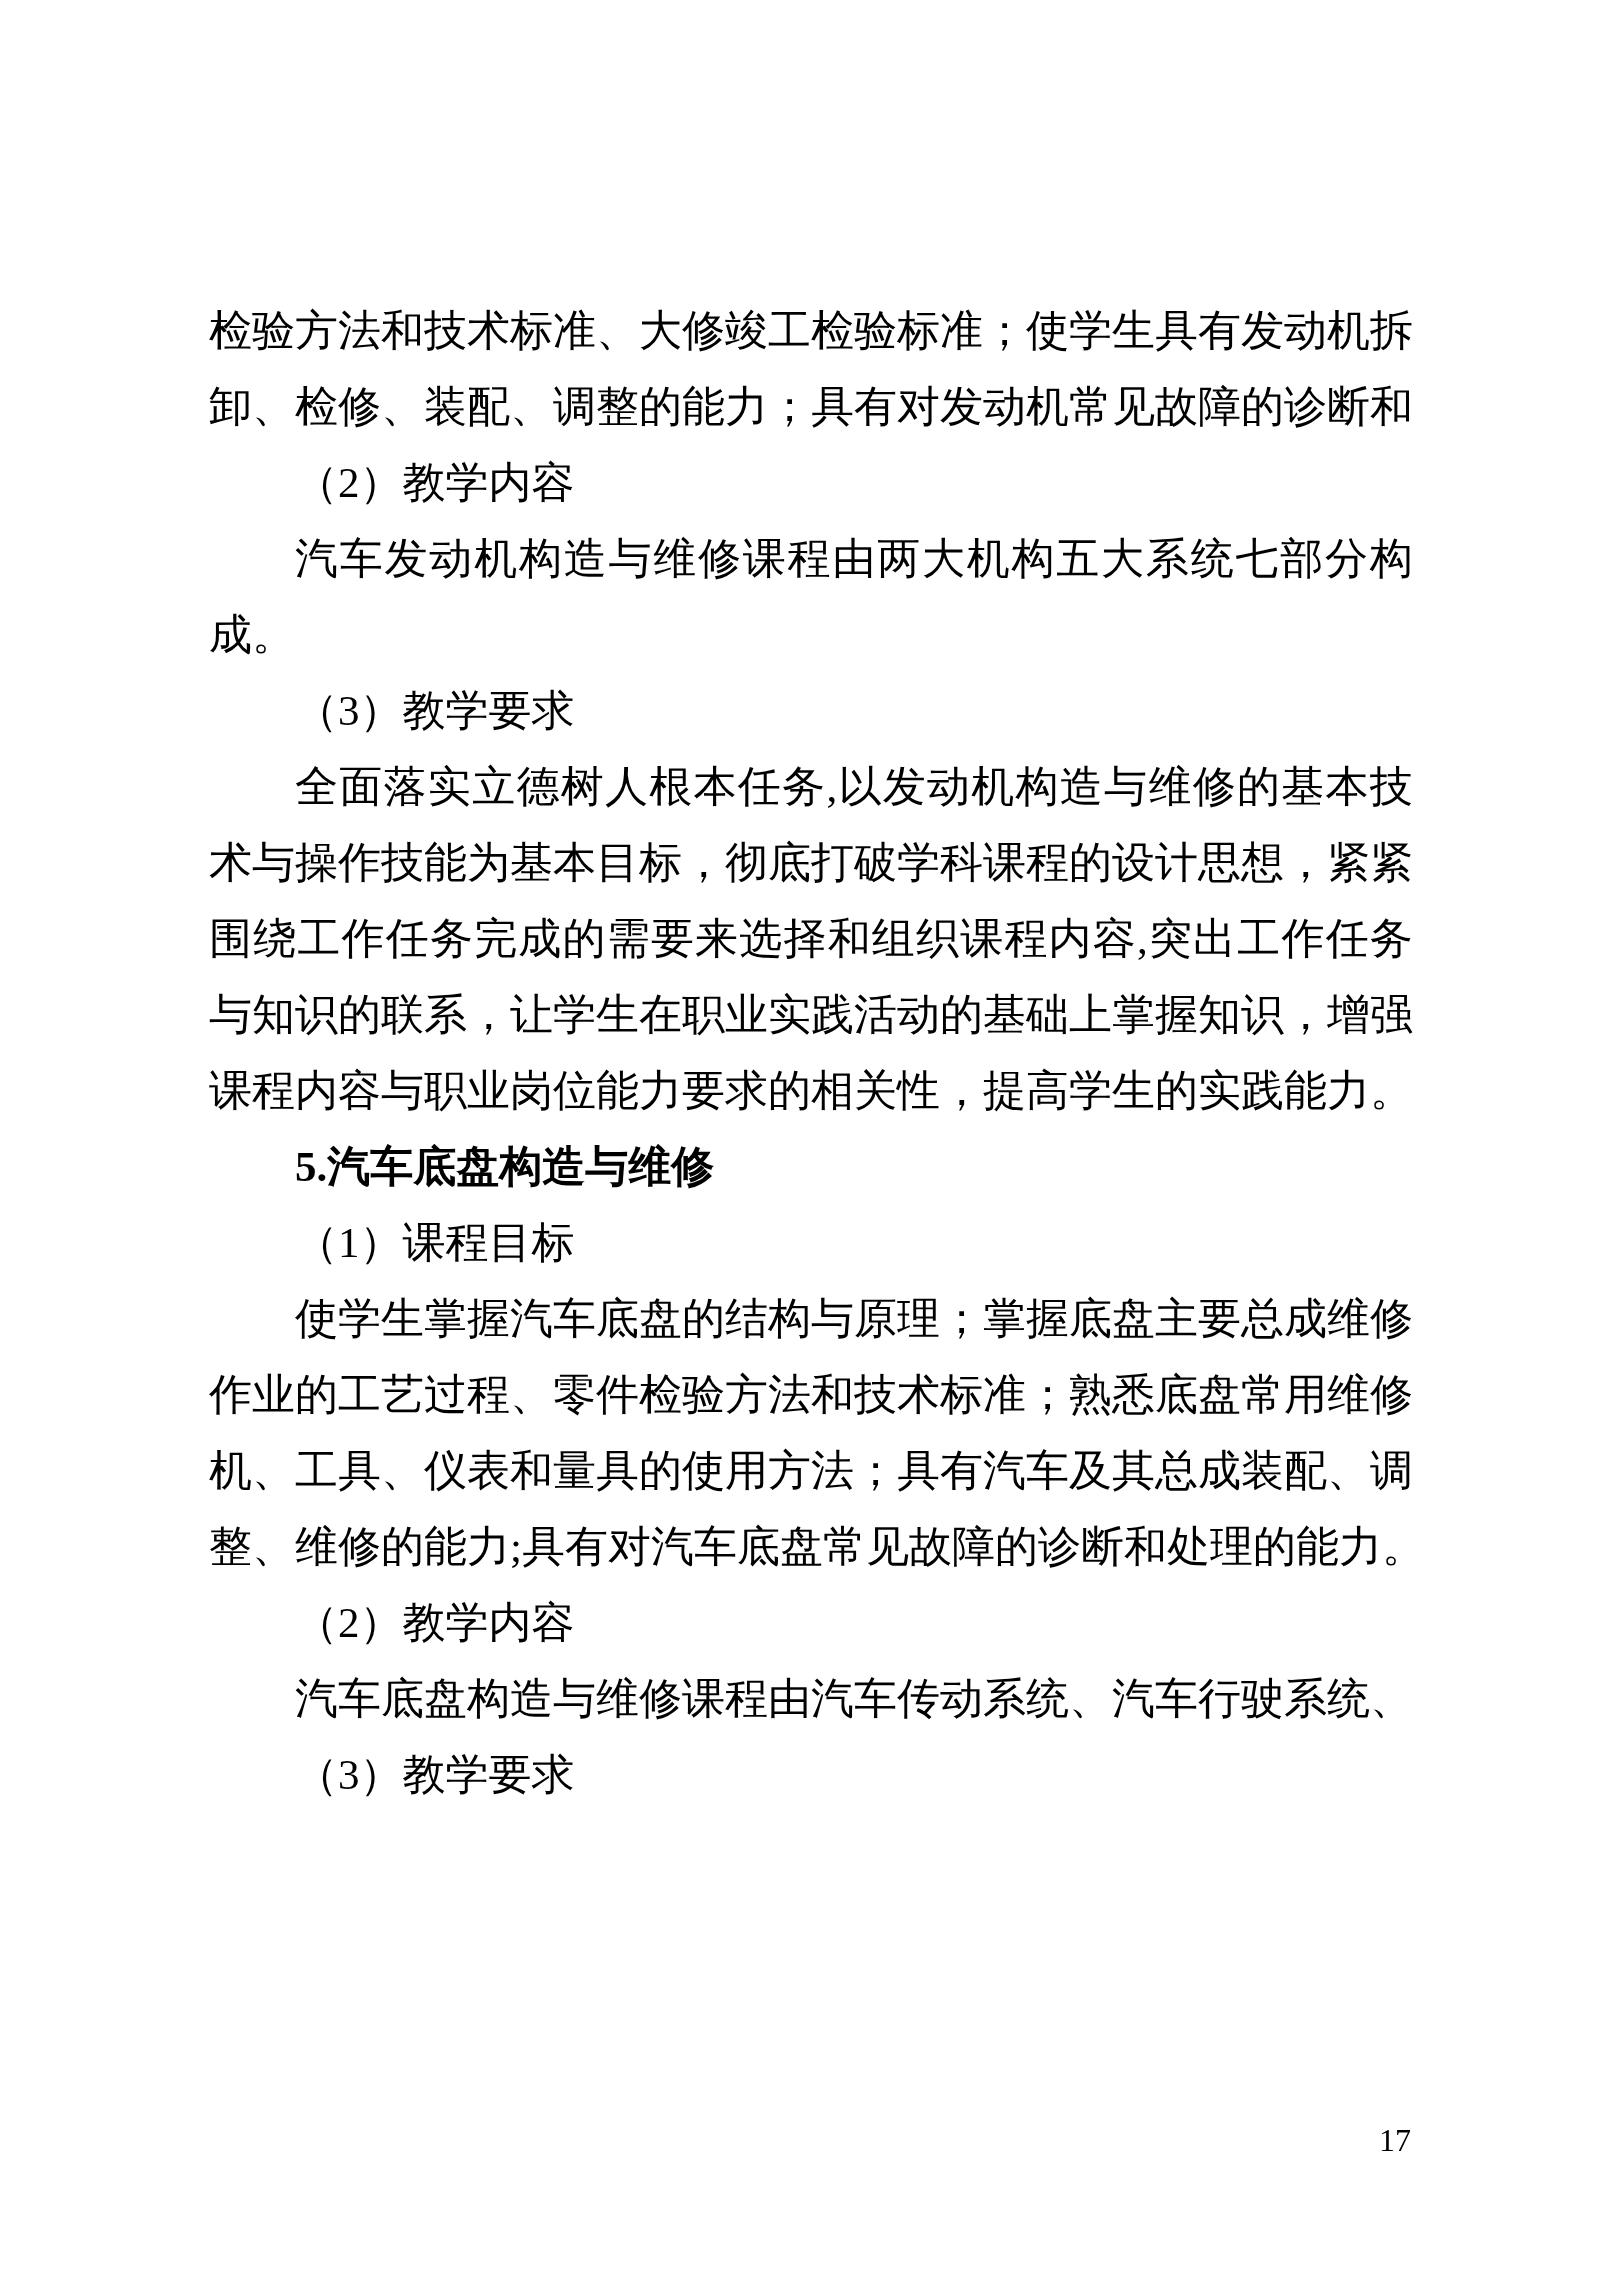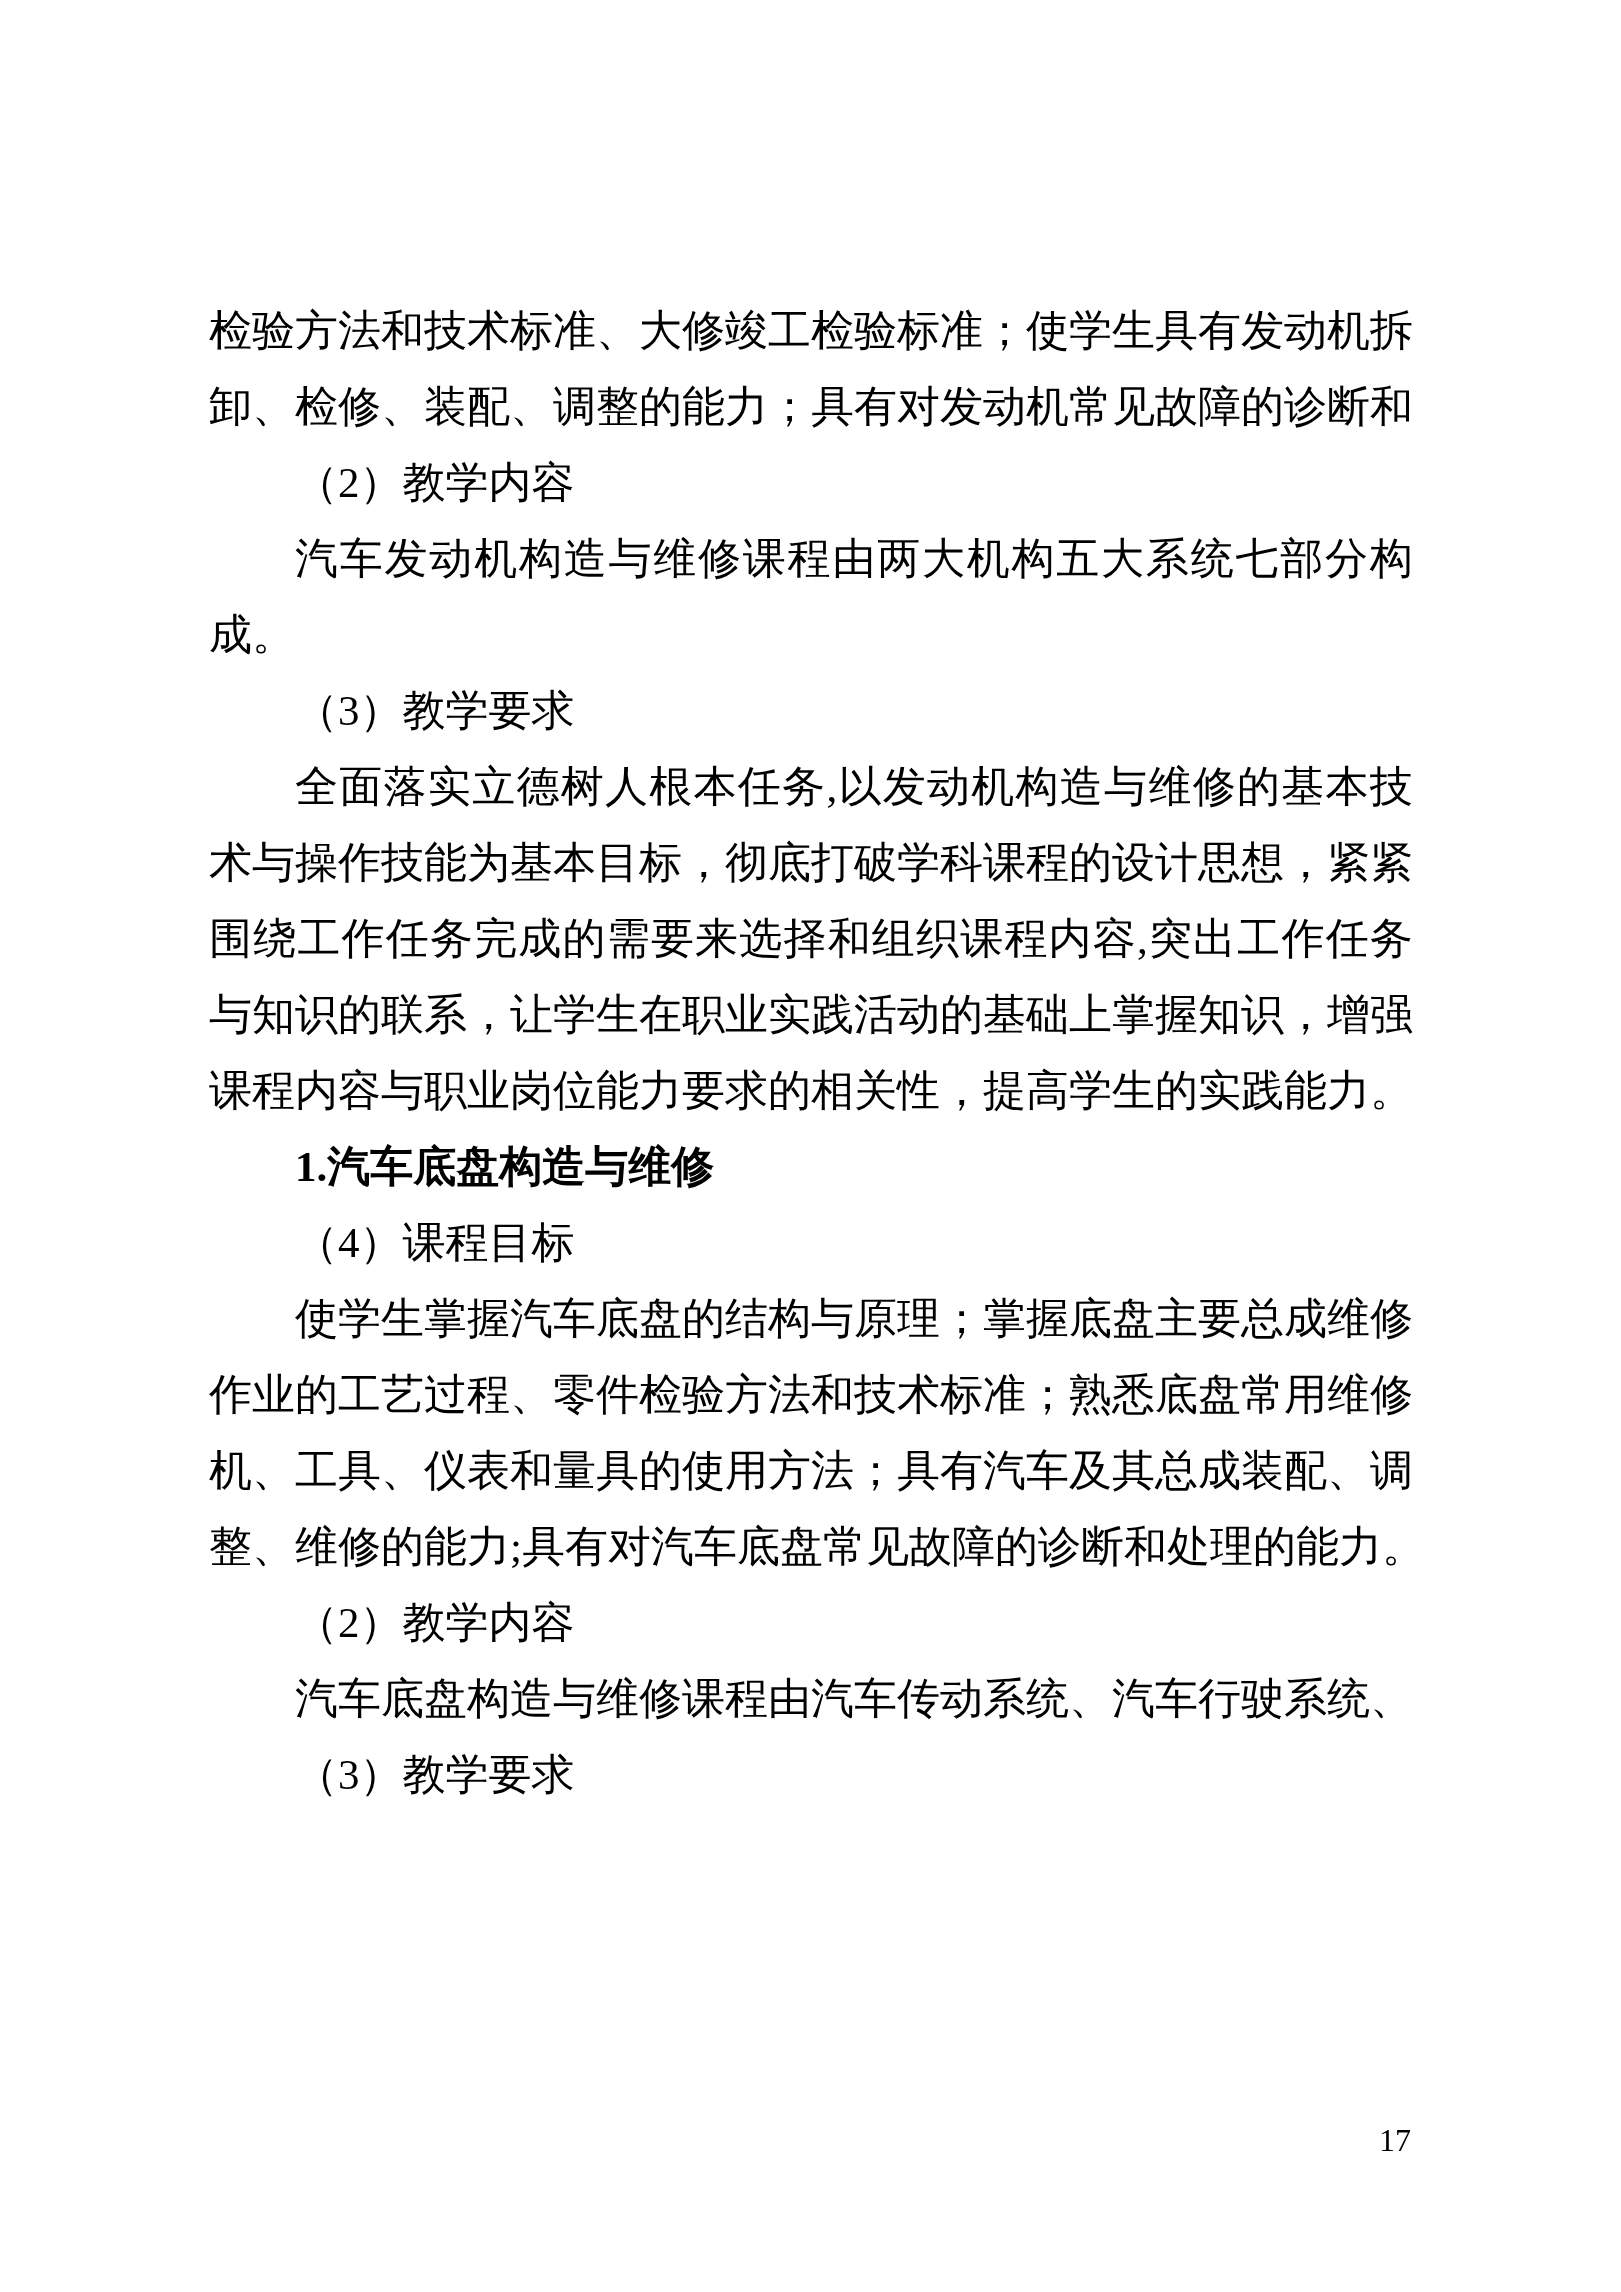--- a/index.html
+++ b/index.html
@@ -295,22 +295,22 @@
         <span>高</span>
         <span>学</span>
         <span>生</span>
         <span>的</span>
         <span>实</span>
         <span>践</span>
         <span>能</span>
         <span>力</span>
         <span>。</span>
       </div>
-      <div class="line indent bold">1.汽车底盘构造与维修</div>
-      <div class="line indent">（4）课程目标</div>
+      <div class="line indent bold">5.汽车底盘构造与维修</div>
+      <div class="line indent">（1）课程目标</div>
       <div class="line justify indent">
         <span>使</span>
         <span>学</span>
         <span>生</span>
         <span>掌</span>
         <span>握</span>
         <span>汽</span>
         <span>车</span>
         <span>底</span>
         <span>盘</span>

